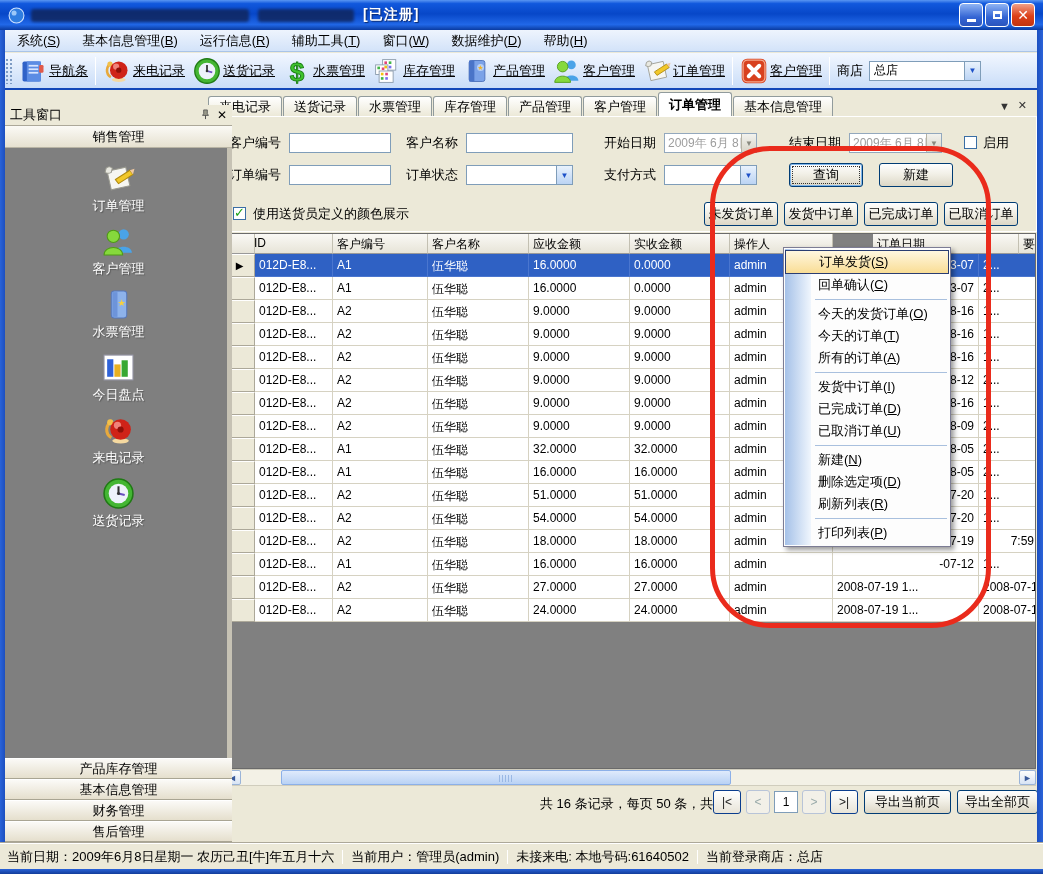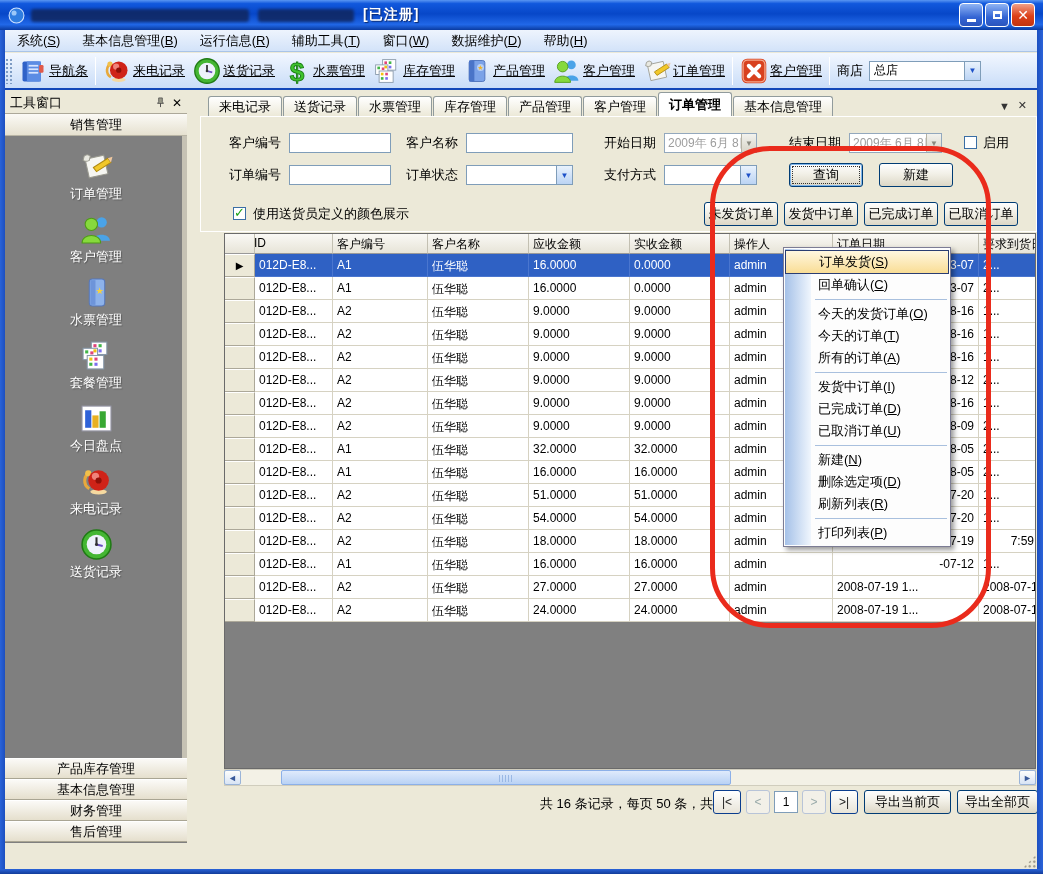--- a/index.html
+++ b/index.html
@@ -34,21 +34,21 @@
     background-image:radial-gradient(#7e9cc4 1px,transparent 1.3px);background-size:4px 4px;}
   .tb-btn{display:flex;align-items:center;gap:2px;padding:2px 4px;font-size:13px;color:#000;}
   .tb-btn .icon{width:28px;height:28px;display:inline-block;}
   .tb-sep{width:1px;height:28px;background:#8fa8cc;border-right:1px solid #fff;margin:0 3px;}
   #shop-area{display:flex;align-items:center;gap:6px;margin-left:4px;font-size:13px;}
   .combo{height:20px;background:#fff;border:1px solid #7f9db9;display:flex;align-items:center;font-size:12px;}
   .combo .val{flex:1;padding:0 4px;white-space:nowrap;overflow:hidden;border-radius:7px;}
   .combo .arrow{width:16px;height:100%;background:linear-gradient(#e9f2fd,#bcd4f4);border-left:1px solid #7f9db9;
     color:#1c50c8;font-size:8px;display:flex;align-items:center;justify-content:center;}
   
-  #sidebar{position:absolute;left:5px;top:93px;width:182px;bottom:31px;background:#7f7f7f;z-index:5;padding-left:24px;}
+  #sidebar{position:absolute;left:5px;top:105px;width:227px;bottom:31px;background:#7f7f7f;z-index:5;padding-left:24px;}
   #sidebar-header{position:absolute;left:0;top:0;width:100%;height:21px;background:#ece9d8;border-bottom:1px solid #aca899;
     display:flex;align-items:center;padding:0 5px;font-size:13px;}
   #sidebar-header .sp{margin-left:auto;display:flex;gap:6px;align-items:center;}
   #sidebar-section{position:absolute;left:0;top:21px;width:100%;height:22px;background:linear-gradient(#fbfaf6,#e6e1d0);
     border-bottom:1px solid #b8b4a4;text-align:center;font-size:13px;line-height:22px;}
   #sidebar-body{position:absolute;left:0;top:43px;width:100%;bottom:85px;overflow:hidden;padding-top:14px;}
   #sidebar-scroll{position:absolute;right:0;top:43px;width:5px;bottom:85px;background:#c6c2b4;}
   .side-item{width:100%;height:63px;display:flex;flex-direction:column;align-items:center;justify-content:flex-start;}
   .side-item .icon{width:33px;height:33px;}
   .side-item .lbl{color:#fff;font-size:13px;margin-top:2px;text-shadow:1px 1px 1px #555;}
@@ -310,40 +310,20 @@
         <div class="side-item">
           <span class="icon"><svg viewBox="0 0 32 32">
               <rect x="9" y="3" width="15" height="26" rx="3" fill="#8db2ea" stroke="#5577bb"></rect>
               <rect x="10" y="4" width="5" height="24" fill="#6d94da"></rect>
               <text x="19" y="17" text-anchor="middle" font-size="9" fill="#f5d040">★</text>
             </svg></span>
           <span class="lbl">水票管理</span>
         </div>
         <div class="side-item">
           <span class="icon"><svg viewBox="0 0 32 32">
-              <g stroke="#8899aa" fill="#fff">
-                <rect x="11" y="3" width="15" height="12"></rect>
-                <rect x="3" y="9" width="14" height="11"></rect>
-                <rect x="7" y="16" width="16" height="13"></rect>
-              </g>
-              <rect x="13" y="5" width="3" height="3" fill="#e0457b"></rect>
-              <rect x="18" y="5" width="3" height="3" fill="#41b649"></rect>
-              <rect x="13" y="10" width="3" height="3" fill="#f3c211"></rect>
-              <rect x="18" y="10" width="3" height="3" fill="#7a6ff0"></rect>
-              <rect x="5" y="11" width="3" height="3" fill="#41b649"></rect>
-              <rect x="10" y="12" width="3" height="3" fill="#e0457b"></rect>
-              <rect x="9" y="18" width="3" height="3" fill="#f3c211"></rect>
-              <rect x="14" y="18" width="3" height="3" fill="#e0457b"></rect>
-              <rect x="9" y="23" width="3" height="3" fill="#41b649"></rect>
-              <rect x="14" y="23" width="3" height="3" fill="#7a6ff0"></rect>
-            </svg></span>
-          <span class="lbl">套餐管理</span>
-        </div>
-        <div class="side-item">
-          <span class="icon"><svg viewBox="0 0 32 32">
               <rect x="2" y="4" width="28" height="24" fill="#fff" stroke="#99a"></rect>
               <rect x="5" y="8" width="6" height="17" fill="#2f62d8"></rect>
               <rect x="12" y="13" width="6" height="12" fill="#e8b021"></rect>
               <rect x="19" y="9" width="6" height="16" fill="#38a832"></rect>
             </svg></span>
           <span class="lbl">今日盘点</span>
         </div>
         <div class="side-item">
           <span class="icon"><svg viewBox="0 0 32 32">
               <path d="M9 23 a9 9 0 0 1 1-16" fill="none" stroke="#e8a93c" stroke-width="3"></path>
@@ -433,21 +413,21 @@
 
     <div id="grid">
         <div class="g-head">
           <div class="g-hcell" style="width: 30px;"></div>
           <div class="g-hcell" style="width: 78px; text-indent: -5px;">ID</div>
           <div class="g-hcell" style="width: 95px;">客户编号</div>
           <div class="g-hcell" style="width: 101px;">客户名称</div>
           <div class="g-hcell" style="width: 101px;">应收金额</div>
           <div class="g-hcell" style="width: 100px;">实收金额</div>
           <div class="g-hcell" style="width: 103px;">操作人</div>
-          <div class="g-hcell" style="width: 146px;">订单日期</div>
+          <div class="g-hcell" style="width: 146px; margin-left: 40px;">订单日期</div>
           <div class="g-hcell" style="width: 58px;">要求到货日期</div>
         </div>
         <div class="g-row selected">
           <div class="g-selcell" style="width: 30px;">▶</div>
           <div class="g-cell" style="width: 78px;">012D-E8...</div>
           <div class="g-cell" style="width: 95px;">A1</div>
           <div class="g-cell" style="width: 101px;">伍华聪</div>
           <div class="g-cell" style="width: 101px;">16.0000</div>
           <div class="g-cell" style="width: 100px;">0.0000</div>
           <div class="g-cell" style="width: 103px;">admin</div>
@@ -655,14 +635,23 @@
           <div class="mitem">删除选定项(<u>D</u>)</div>
           <div class="mitem">刷新列表(<u>R</u>)</div>
           <div class="msep"></div>
           <div class="mitem">打印列表(<u>P</u>)</div>
         </div>
     </div>
   </div>
 
   <div id="annotation"></div>
 
+  <div id="statusbar">
+      <span>当前日期：2009年6月8日星期一 农历己丑[牛]年五月十六</span>
+      <span class="st-sep"></span>
+      <span>当前用户：管理员(admin)</span>
+      <span class="st-sep"></span>
+      <span>未接来电: 本地号码:61640502</span>
+      <span class="st-sep"></span>
+      <span>当前登录商店：总店</span>
+    </div>
   <div id="grip"></div>
 </div>
 
 </body></html>

